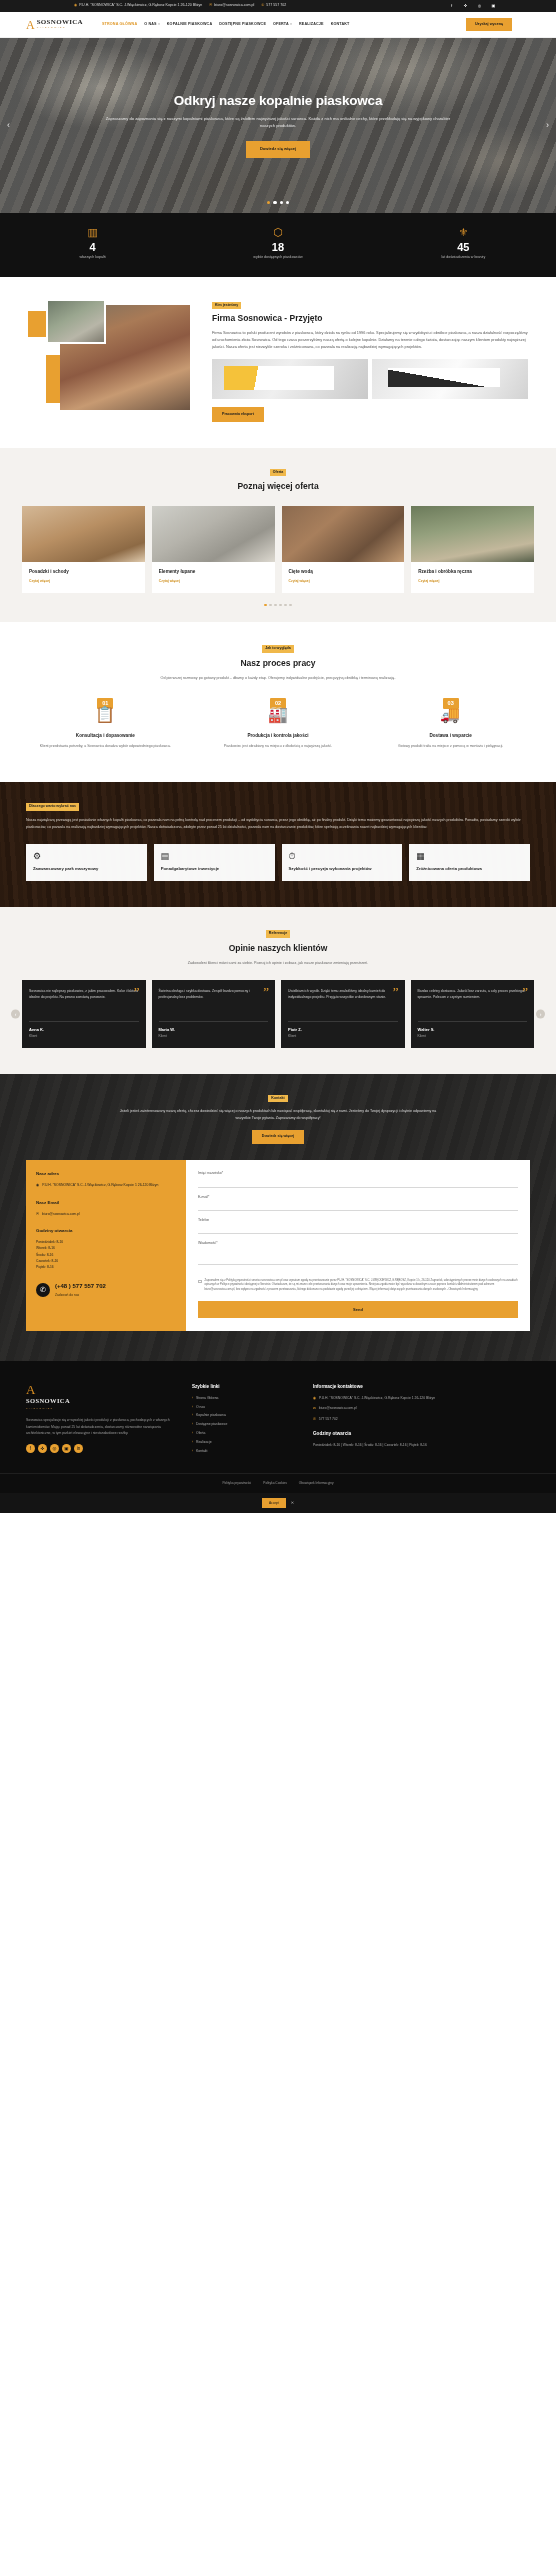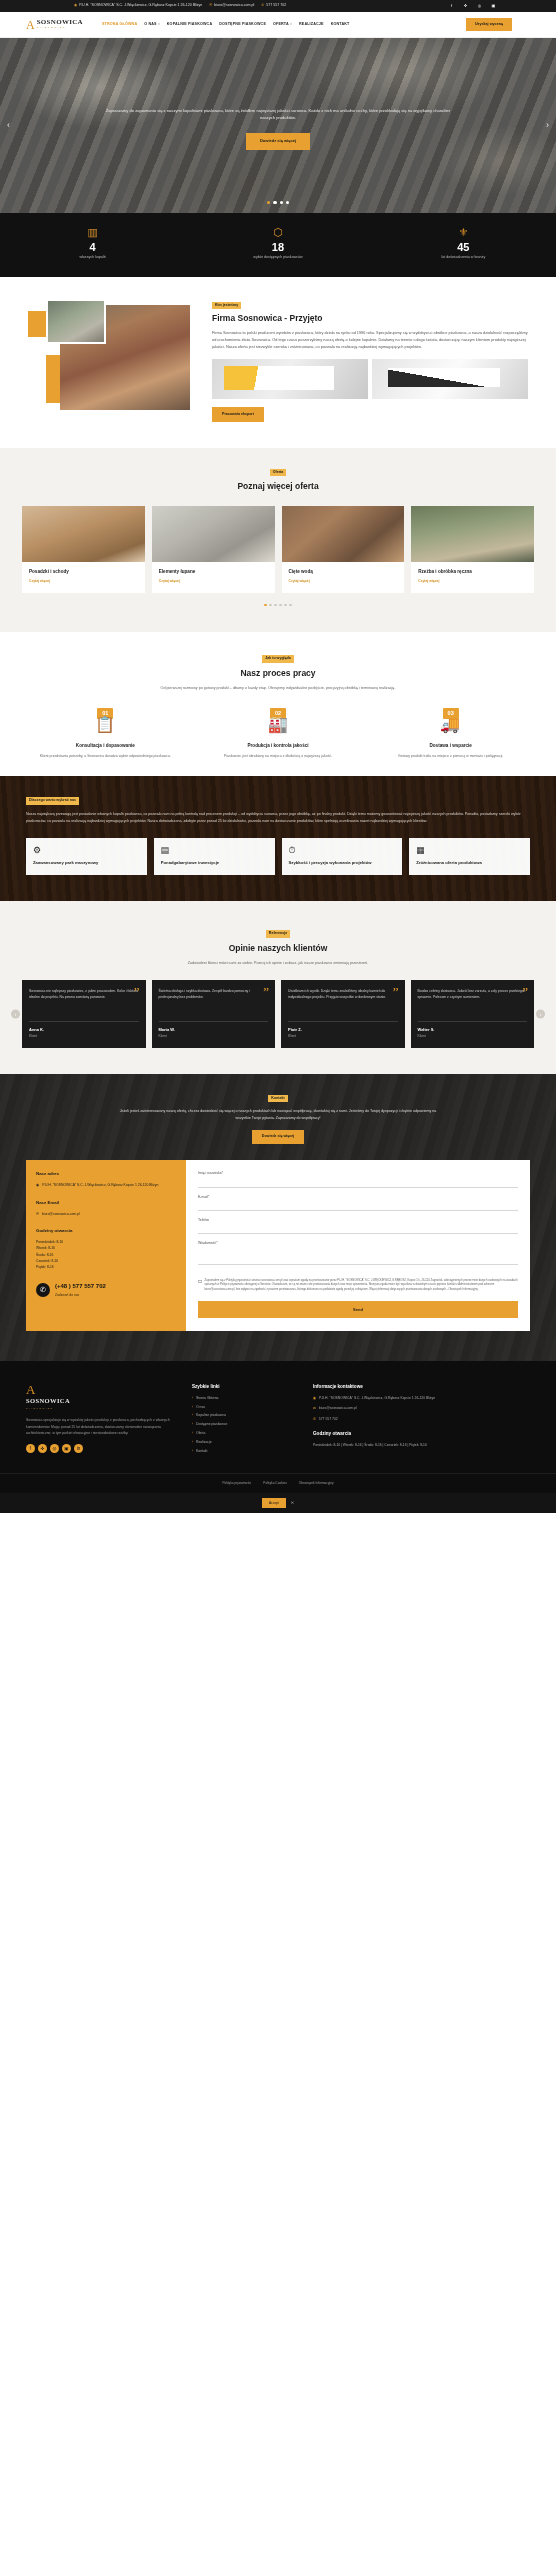--- a/index.html
+++ b/index.html
@@ -124,39 +124,39 @@
   .ab-br1 { flex: 1; height: 40px; background: linear-gradient(120deg,#d8d8d8,#efefef 45%,#c9c9c9); position: relative; }
   .ab-br1:after { content:""; position:absolute; left:8%; top:18%; width:70%; height:60%; background:linear-gradient(100deg,#f5c23a 0 30%,#fff 30% 100%);}
   .ab-br2 { flex: 1; height: 40px; background: linear-gradient(120deg,#e4e4e4,#fbfbfb 50%,#d2d2d2); position: relative;}
   .ab-br2:after{content:"";position:absolute;left:10%;top:22%;width:72%;height:48%;background:linear-gradient(190deg,#fff 0 55%,#2a2a2a 55% 100%);}
   .btn-orange {
     display: inline-block; background: #e8a030; color: #1c1c1c; font-size: 3.6px;
     font-weight: 700; padding: 4.5px 10px; margin-top: 8px; cursor: pointer;
   }
 
   
-  .offer { background: #f4f2ef; padding: 20px 22px 26px; text-align: center; }
+  .offer { background: #f4f2ef; padding: 20px 22px 16px; text-align: center; }
   .sec-eyebrow { display:inline-block; font-size:3.6px; font-weight:700; color:#1b1b1b; background:#f0b84a; padding:1px 3px; }
   .sec-h2 { font-size: 8.5px; font-weight: 700; color: #1d1d1d; margin-top: 4px; }
   .cards { display: flex; gap: 7px; margin-top: 13px; }
   .card { flex: 1; background: #fff; text-align: left; }
   .card-img { height: 56px; background-size: cover; }
   .c1 { background: linear-gradient(160deg,#d4b896,#b88f63 45%,#8d6a45 80%,#e0cbae); }
   .c2 { background: linear-gradient(150deg,#cfcfc9,#b5b3ab 40%,#97958d 70%,#ddd9d0); }
   .c3 { background: linear-gradient(140deg,#8b6a4f,#a87f5c 35%,#6d513b 70%,#c49c74); }
   .c4 { background: linear-gradient(170deg,#6b7a5a,#94a07d 40%,#c3b89c 75%,#57604a); }
   .card-body { padding: 6px 7px 9px; }
   .card-t { font-size: 4.6px; font-weight: 700; color: #1d1d1d; }
   .card-l { font-size: 3.4px; color: #d0901f; margin-top: 3px; font-weight: 700; cursor: pointer; }
   .cdots { display: flex; justify-content: center; gap: 2.5px; margin-top: 11px; }
   .cdot { width: 2.6px; height: 2.6px; border-radius: 50%; background: #cfcac2; cursor: pointer;}
   .cdot.on { background: #e8a030; }
 
   
-  .process { background: #fff; padding: 22px 26px 17px; text-align: center; }
+  .process { background: #fff; padding: 22px 26px 33px; text-align: center; }
   .proc-sub { font-size: 3.7px; color: #666; margin-top: 5px; line-height: 1.8; padding: 0 90px; }
   .steps { display: flex; gap: 14px; margin-top: 16px; }
   .step { flex: 1; text-align: center; }
   .step-top { position: relative; height: 34px; }
   .step-num {
     position: absolute; left: 50%; top: 0; transform: translateX(-50%);
     background: #e8a030; color: #fff; font-size: 5.5px; font-weight: 700;
     width: 16px; height: 11px; line-height: 11px; border-radius: 1px;
   }
   .step-ic {
@@ -175,21 +175,21 @@
     color: #fff;
   }
   .why h3 { font-size: 7.5px; font-weight: 700; margin-top: 5px; }
   .why p { font-size: 3.6px; color: #ddd6ce; line-height: 1.9; margin-top: 6px; }
   .feats { display: flex; gap: 7px; margin-top: 14px; }
   .feat { flex: 1; background: rgba(255,255,255,.97); color: #1d1d1d; padding: 8px 7px 9px; }
   .feat-ic { font-size: 9px; color: #1c1c1c; line-height: 1; }
   .feat-t { font-size: 4.2px; font-weight: 700; margin-top: 5px; line-height: 1.35; }
 
   
-  .testi { background: #f4f2ef; padding: 28px 22px 26px; text-align: center; }
+  .testi { background: #f4f2ef; padding: 22px 22px 26px; text-align: center; }
   .testi-sub { font-size: 3.7px; color: #666; margin-top: 5px; line-height: 1.8; padding: 0 110px; }
   .tcards { display: flex; gap: 6px; margin-top: 13px; position: relative; }
   .tcard { flex: 1; background: #1b1b1b; color: #fff; text-align: left; padding: 8px 7px 9px; position: relative; }
   .quote { position: absolute; right: 6px; top: 5px; font-size: 13px; color: #e8a030; line-height: 1; font-family: "Liberation Serif", serif; }
   .tq { font-size: 3.4px; color: #cfcfcf; line-height: 1.85; min-height: 26px; }
   .tdiv { height: 1px; background: #3a3a3a; margin: 7px 0 5px; }
   .tname { font-size: 4px; font-weight: 700; }
   .trole { font-size: 3.3px; color: #a0a0a0; margin-top: 1px; }
   .tarrow { position: absolute; top: 50%; transform: translateY(-50%); color: #fff; background: #cfcac2; width: 9px; height: 9px; border-radius: 50%; font-size: 5px; line-height: 9px; text-align: center; cursor: pointer; }
   .tarrow.l { left: -11px; } .tarrow.r { right: -11px; }
@@ -310,20 +310,21 @@
           <span>KONTAKT</span>
         </div>
     </div>
     <div class="cta-btn">Uzyskaj wycenę</div>
   </div>
 
   <div class="hero">
     <span class="arrow l">‹</span>
     <span class="arrow r">›</span>
     <div class="hero-inner">
+      <div class="hero-h1">Odkryj nasze kopalnie piaskowca</div>
       <div class="hero-p">Zapraszamy do zapoznania się z naszymi kopalniami piaskowca, które są źródłem najwyższej jakości surowca. Każda z nich ma unikalne cechy, które przekładają się na wyjątkowy charakter naszych produktów.</div>
       <div class="hero-btn">Dowiedz się więcej</div>
     </div>
     <div class="dots">
       <span class="dot on"></span>
       <span class="dot"></span>
       <span class="dot"></span>
       <span class="dot"></span>
     </div>
   </div>

